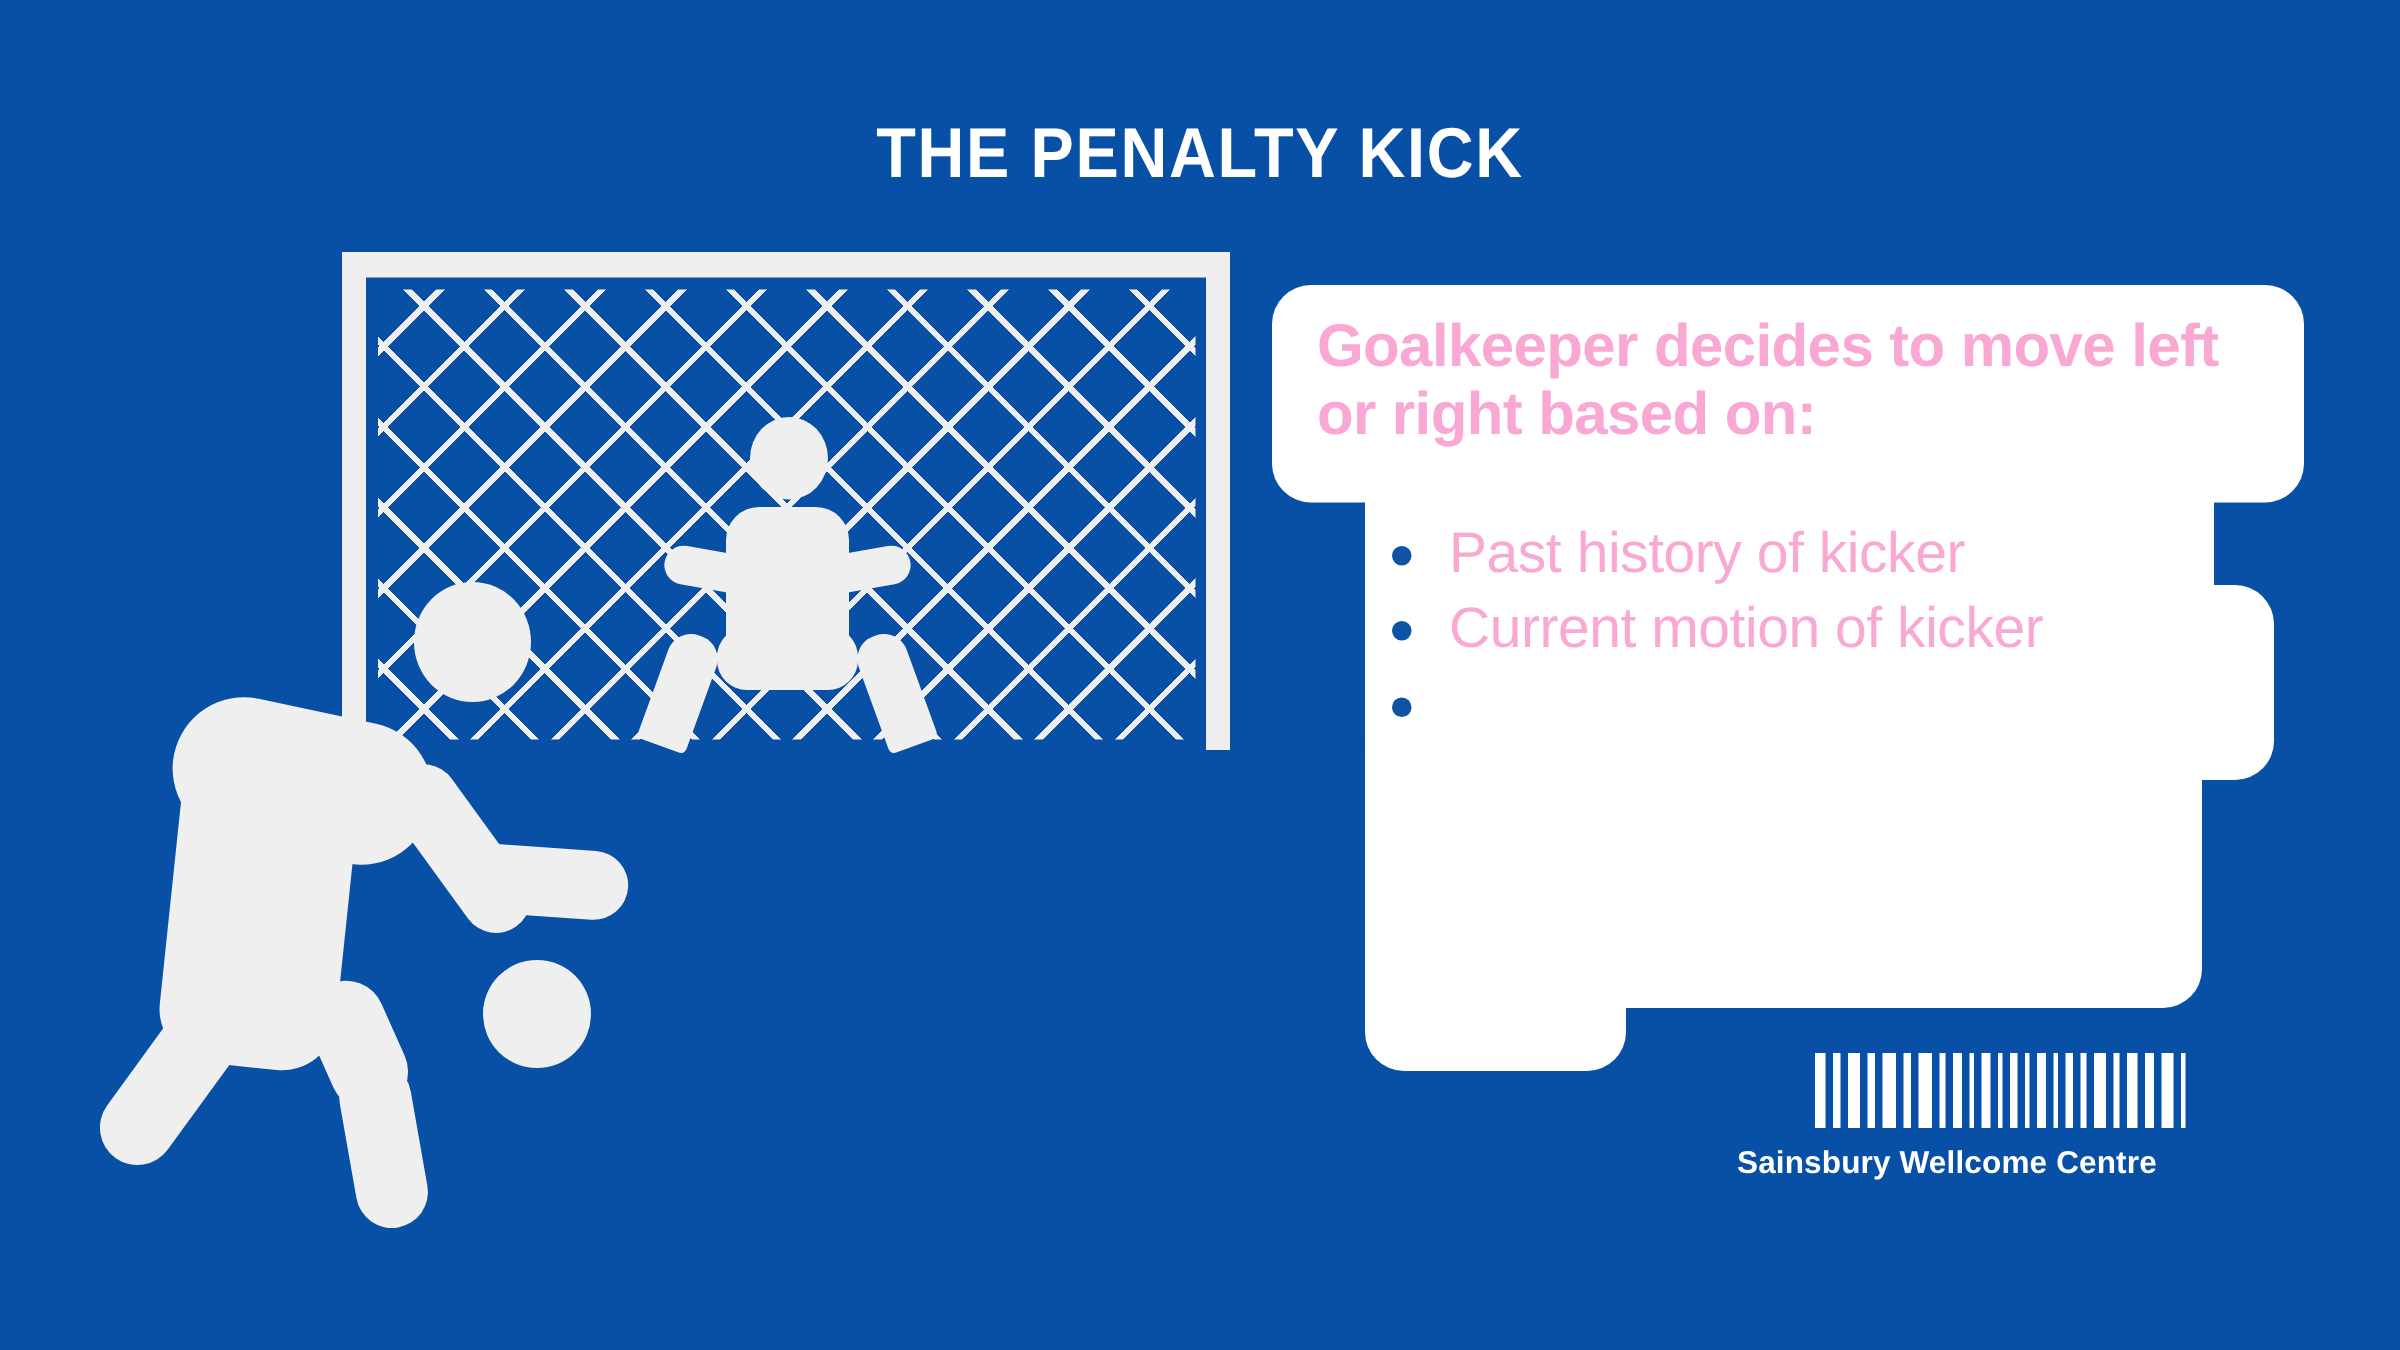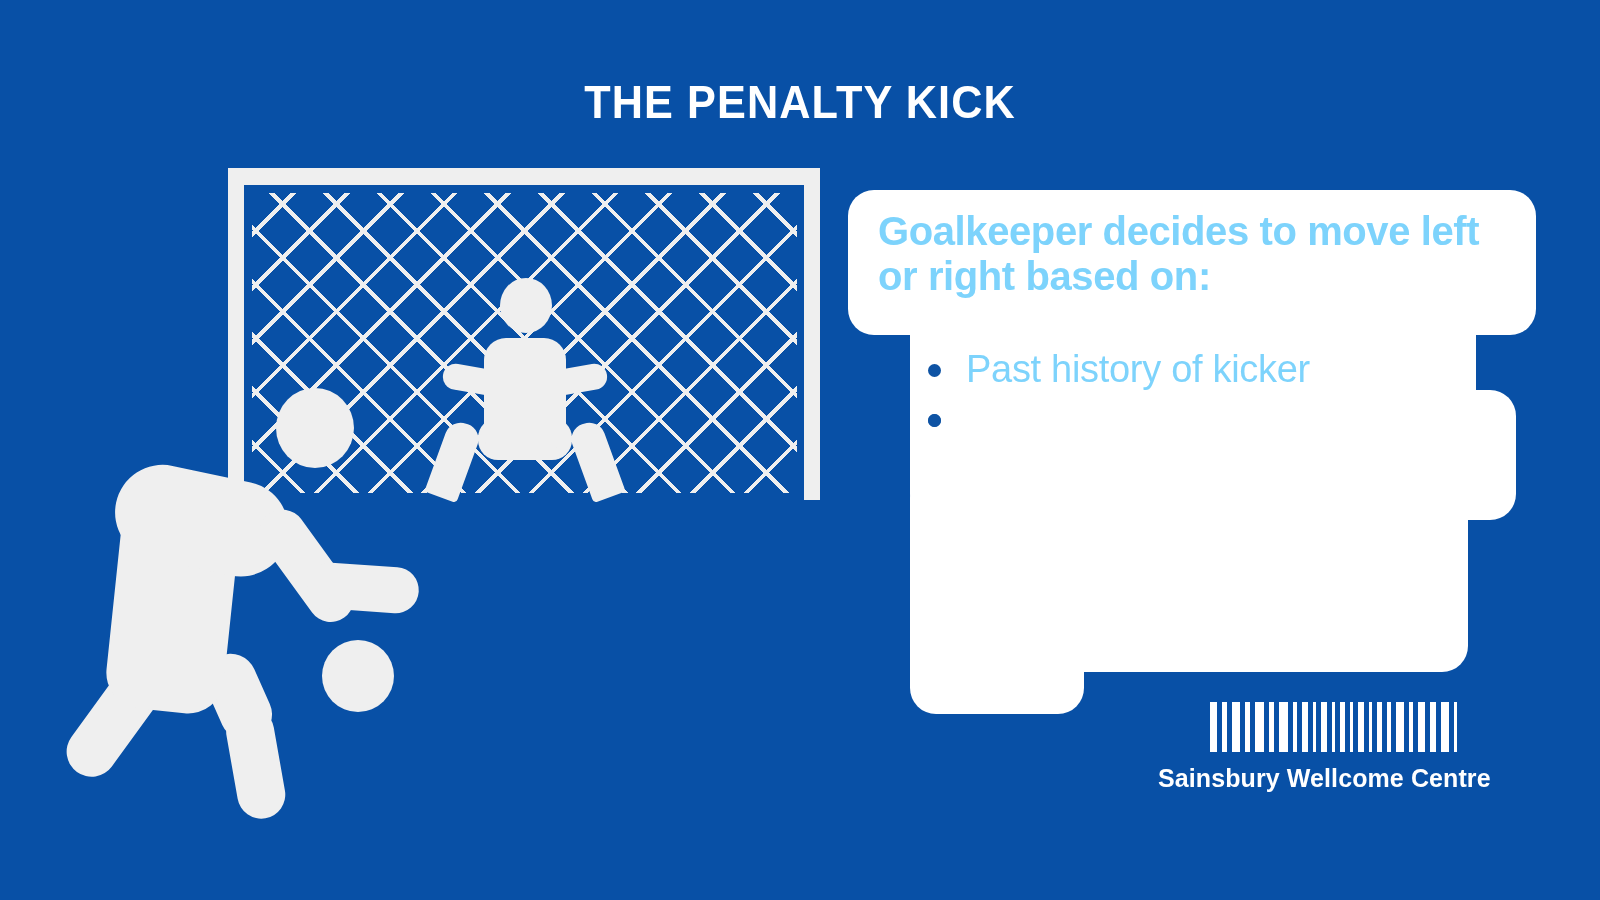--- a/index.html
+++ b/index.html
@@ -191,21 +191,21 @@
   #bub-wide   { left: 62px; top: 200px; width: 606px; height: 130px; border-radius: 26px; }
   #bub-lower  { left: 62px; top: 282px; width: 558px; height: 200px; border-radius: 26px; }
   #bub-tail   { left: 62px; top: 420px; width: 174px; height: 104px; border-radius: 26px; }
 
   #bubble-text {
     position: absolute;
     left: 0;
     top: 0;
     width: 700px;
     height: 524px;
-    color: #7dd3fc;
+    color: #f9a8d4;
   }
   #bubble-heading {
     position: absolute;
     left: 30px;
     top: 19px;
     width: 640px;
     font-size: 40px;
     font-weight: bold;
     line-height: 1.12;
     letter-spacing: -0.4px;
@@ -258,23 +258,23 @@
   #logo-barcode .bar {
     background: #FFFFFF;
     height: 50px;
     margin-right: 5px;
   }
   #logo-name {
     position: absolute;
     left: 0;
     top: 62px;
     width: 320px;
-    text-align: right;
+    text-align: left;
     color: #FFFFFF;
-    font-size: 25px;
+    font-size: 21px;
     font-weight: bold;
     letter-spacing: 0.1px;
     white-space: nowrap;
   }
 </style>
 </head>
 <body>
 
 <div id="slide">
 
@@ -318,20 +318,21 @@
 
     <div id="bubble-text">
       <div id="bubble-heading">Goalkeeper decides to move left or right based on:</div>
       <ul id="bullet-list">
         <li>
           <span class="dot"></span>
           <span>Past history of kicker</span>
         </li>
         <li>
           <span class="dot"></span>
+          <span>Current motion of kicker</span>
         </li>
         <li>
           <span class="dot"></span>
         </li>
       </ul>
     </div>
   </div>
 
   <div id="logo">
     <div id="logo-barcode">

